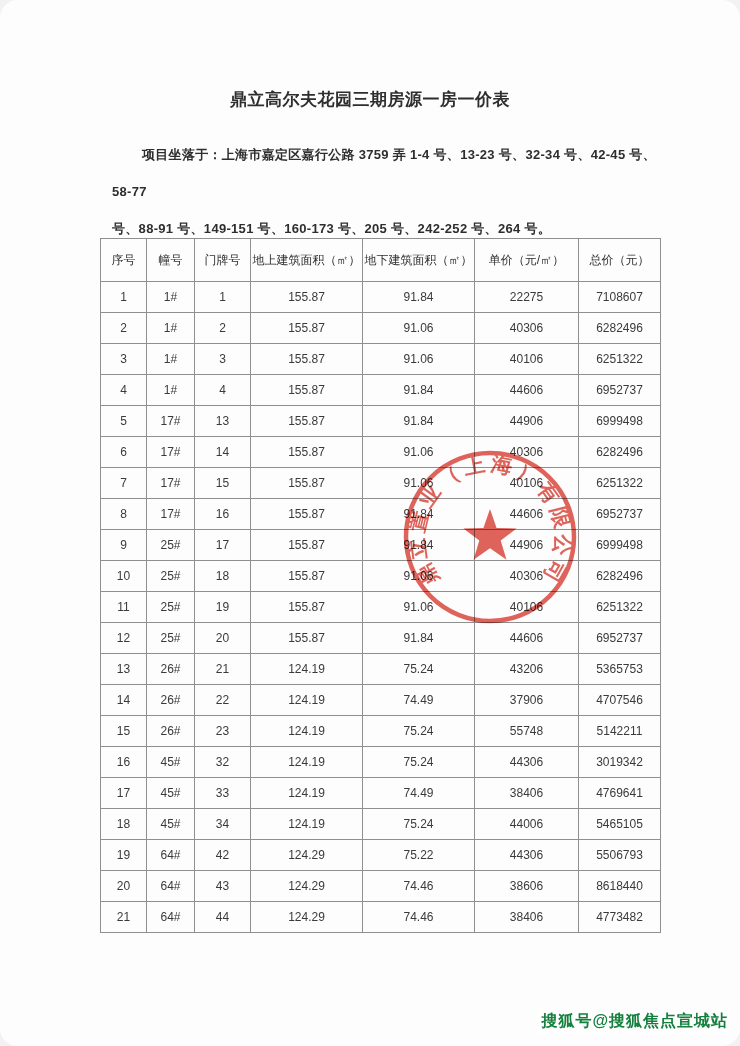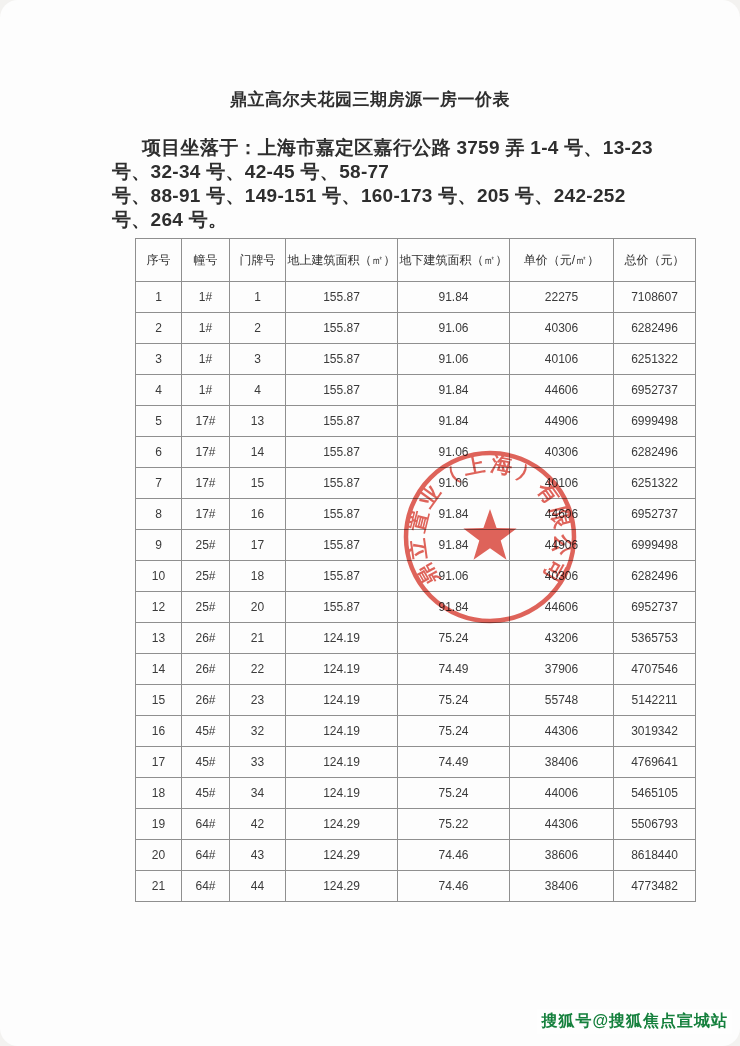--- a/index.html
+++ b/index.html
@@ -25,35 +25,34 @@
     font-size: 17px;
     font-weight: bold;
     color: #2e2e2e;
     letter-spacing: 0.5px;
   }
   .address {
     position: absolute;
     top: 136px;
     left: 112px;
     width: 545px;
-    font-size: 19px;
+    font-size: 13px;
     font-weight: bold;
     color: #2e2e2e;
-    line-height: 24px;
+    line-height: 37px;
     letter-spacing: 0.3px;
   }
   .address .line1 { text-indent: 30px; }
   .price-table {
     position: absolute;
     top: 238px; left: 100px;
     width: 560px;
     border-collapse: collapse;
     table-layout: fixed;
     background: transparent;
-    margin-left: 35px;
   }
   .price-table th, .price-table td {
     border: 1px solid #8f8f8f;
     text-align: center;
     vertical-align: middle;
     color: #3a3a3a;
     font-size: 12px;
     font-weight: normal;
     overflow: hidden;
     white-space: nowrap;
@@ -203,20 +202,29 @@
         <tr>
           <td>10</td>
           <td>25#</td>
           <td>18</td>
           <td>155.87</td>
           <td>91.06</td>
           <td>40306</td>
           <td>6282496</td>
         </tr>
         <tr>
+          <td>11</td>
+          <td>25#</td>
+          <td>19</td>
+          <td>155.87</td>
+          <td>91.06</td>
+          <td>40106</td>
+          <td>6251322</td>
+        </tr>
+        <tr>
           <td>12</td>
           <td>25#</td>
           <td>20</td>
           <td>155.87</td>
           <td>91.84</td>
           <td>44606</td>
           <td>6952737</td>
         </tr>
         <tr>
           <td>13</td>

